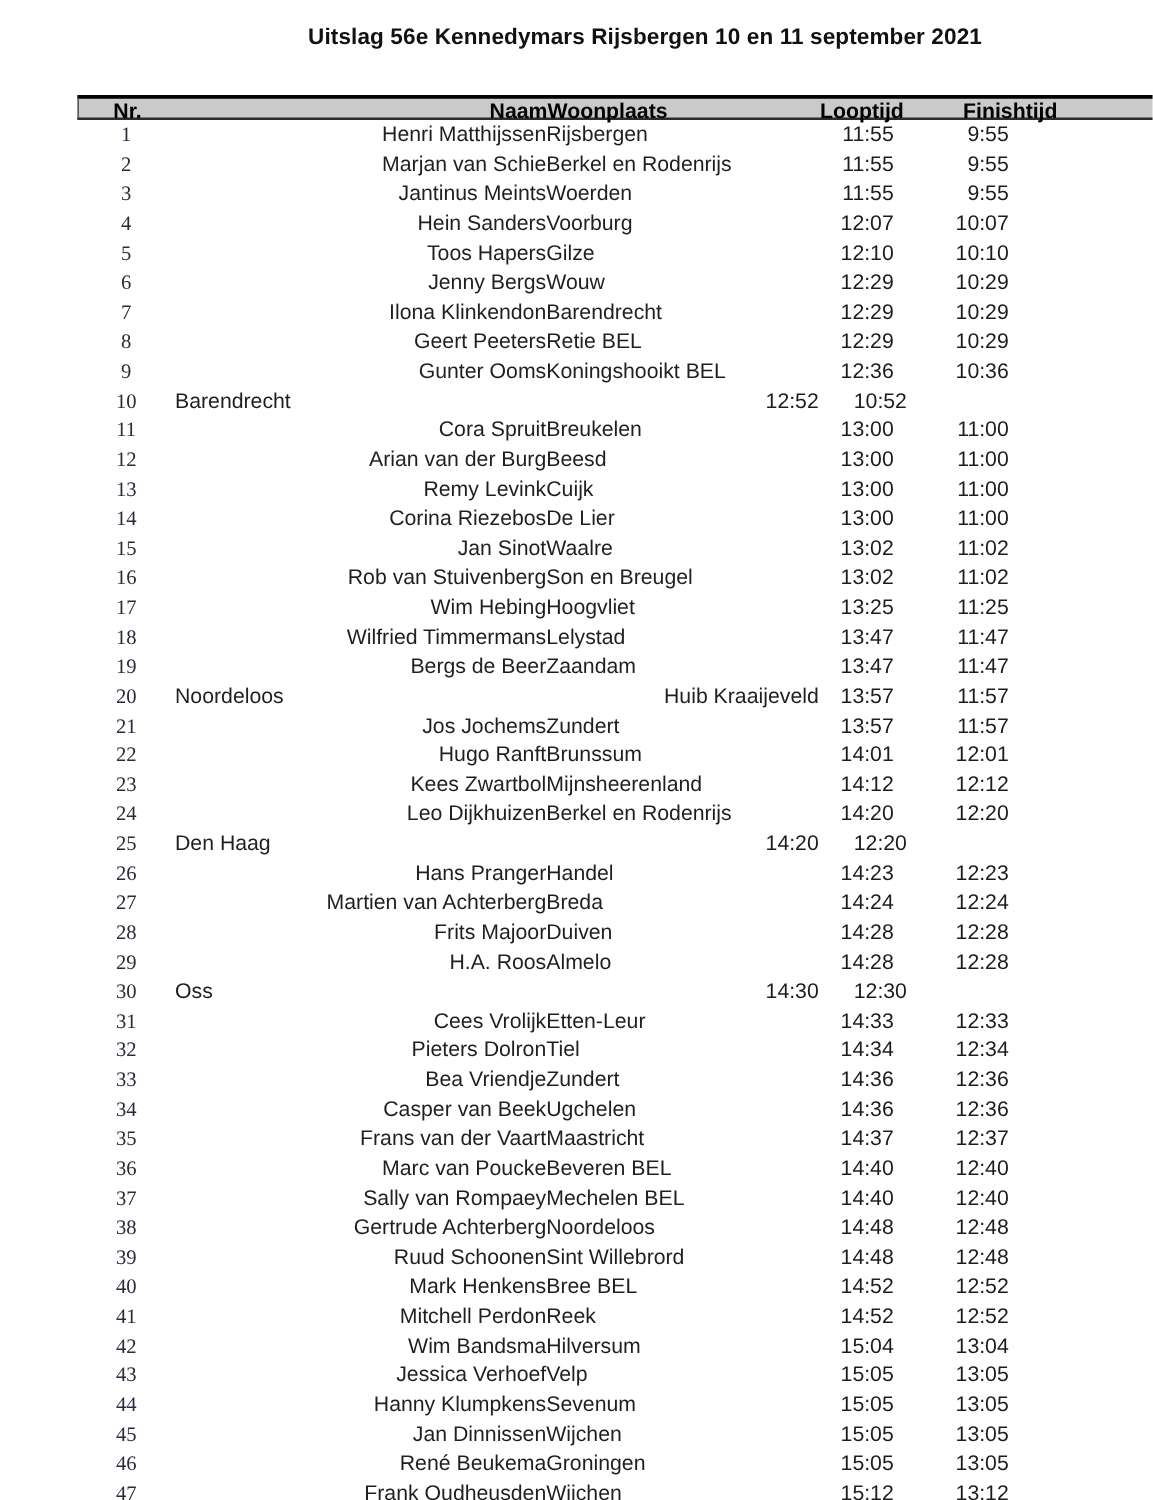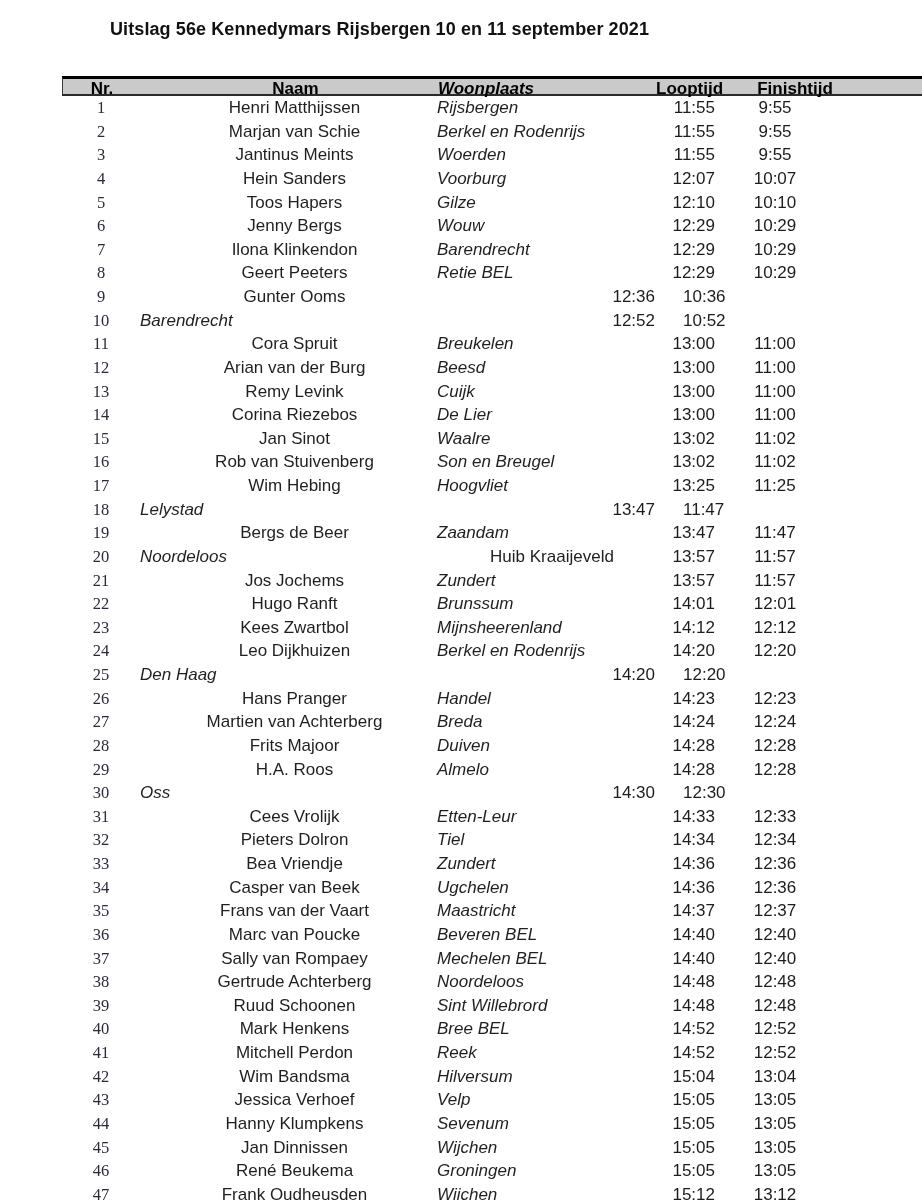--- a/index.html
+++ b/index.html
@@ -11,21 +11,21 @@
     background: #ffffff;
     font-family: "Liberation Sans", "DejaVu Sans", sans-serif;
     color: #1f1f1f;
   }
 
   .doc-title {
     position: absolute;
     top: 19px;
     left: 110px;
     width: 812px;
-    text-align: left;
+    text-align: center;
     font-size: 18px;
     font-weight: bold;
     color: #111111;
     letter-spacing: 0.1px;
     white-space: nowrap;
   }
 
   .results-table {
     position: absolute;
     top: 76px;
@@ -58,24 +58,24 @@
   .trow {
     height: 23.64px;
     line-height: 23.64px;
     font-size: 17px;
     white-space: nowrap;
   }
 
   .cell { overflow: visible; white-space: nowrap; }
 
   .c-nr   { text-align: center; }
-  .c-naam { text-align: center; padding-left: 12px; }
-  .c-woon { text-align: left; font-style: italic; }
+  .c-naam { text-align: right; padding-left: 12px; }
+  .c-woon { text-align: left; }
   .c-loop { text-align: right; }
-  .c-fin  { text-align: center; padding-left: 28px; }
+  .c-fin  { text-align: right; padding-left: 28px; }
 
   
   .trow .c-nr {
     font-family: "Liberation Serif", "DejaVu Serif", serif;
     font-size: 16.5px;
     color: #2a2a3a;
   }
 
   
   .thead .c-fin { margin-right: -38px; }
@@ -158,20 +158,21 @@
       <div class="cell c-nr">8</div>
       <div class="cell c-naam">Geert Peeters</div>
       <div class="cell c-woon">Retie BEL</div>
       <div class="cell c-loop">12:29</div>
       <div class="cell c-fin">10:29</div>
     </div>
 
     <div class="trow grid-row">
       <div class="cell c-nr">9</div>
       <div class="cell c-naam">Gunter Ooms</div>
+      <div class="cell c-woon">Koningshooikt BEL</div>
       <div class="cell c-loop">12:36</div>
       <div class="cell c-fin">10:36</div>
     </div>
 
     <div class="trow grid-row">
       <div class="cell c-nr">10</div>
       <div class="cell c-woon">Barendrecht</div>
       <div class="cell c-loop">12:52</div>
       <div class="cell c-fin">10:52</div>
     </div>
@@ -227,20 +228,21 @@
     <div class="trow grid-row">
       <div class="cell c-nr">17</div>
       <div class="cell c-naam">Wim Hebing</div>
       <div class="cell c-woon">Hoogvliet</div>
       <div class="cell c-loop">13:25</div>
       <div class="cell c-fin">11:25</div>
     </div>
 
     <div class="trow grid-row">
       <div class="cell c-nr">18</div>
+      <div class="cell c-naam">Wilfried Timmermans</div>
       <div class="cell c-woon">Lelystad</div>
       <div class="cell c-loop">13:47</div>
       <div class="cell c-fin">11:47</div>
     </div>
 
     <div class="trow grid-row">
       <div class="cell c-nr">19</div>
       <div class="cell c-naam">Bergs de Beer</div>
       <div class="cell c-woon">Zaandam</div>
       <div class="cell c-loop">13:47</div>

